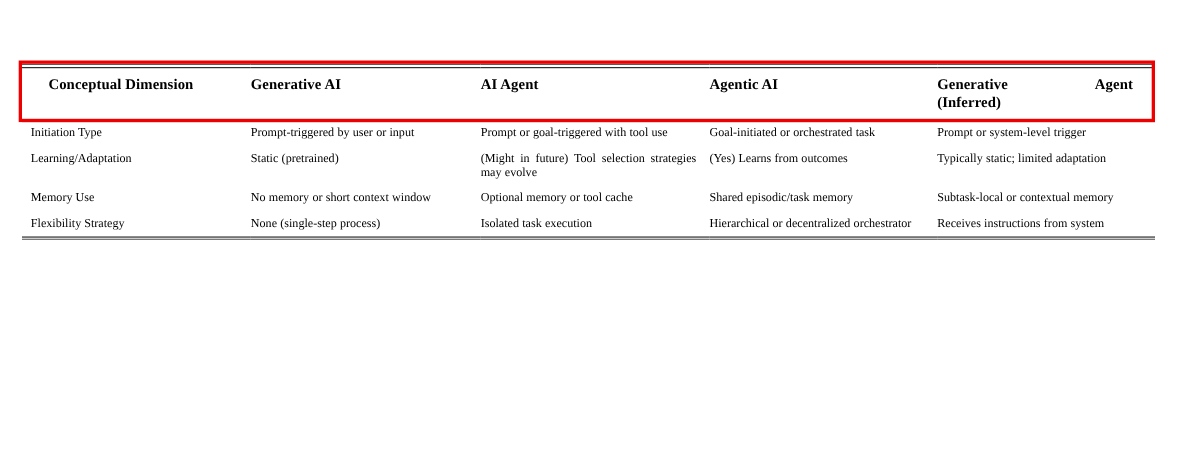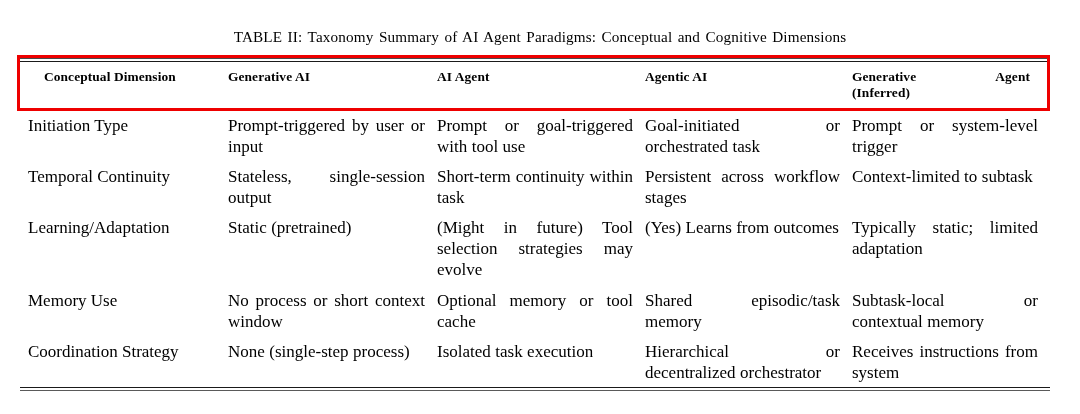--- a/index.html
+++ b/index.html
@@ -93,21 +93,21 @@
   thead tr.rule-mid td {
     height: 0;
     padding: 0;
     line-height: 0;
     border-bottom: 1.1px solid #1a1a1a;
   }
 
   tbody td {
     vertical-align: top;
     padding: 4.5px 12px 4.5px 0;
-    font-size: 17px;
+    font-size: 11px;
     line-height: 1.24;
     hyphens: manual;
   }
   tbody td.first {
     padding-left: 8px;
     white-space: nowrap;
     text-align: left;
   }
   tbody td.just {
     text-align: justify;
@@ -136,21 +136,20 @@
     box-sizing: border-box;
     pointer-events: none;
     z-index: 5;
   }
 </style>
 </head>
 <body>
 
 <div id="page">
 
-  <div class="table-caption">TABLE II: Taxonomy Summary of AI Agent Paradigms: Conceptual and Cognitive Dimensions</div>
 
   <div class="table-wrap">
     <table class="taxonomy">
       <colgroup>
         <col class="c1">
           <col class="c2">
           <col class="c3">
           <col class="c4">
           <col class="c5">
       </colgroup>
@@ -181,42 +180,35 @@
 
       <tbody>
         <tr>
           <td class="first">Initiation Type</td>
           <td class="just">Prompt-triggered by user or input</td>
           <td class="just">Prompt or goal-triggered with tool use</td>
           <td class="just">Goal-initiated or orchestrated task</td>
           <td class="just">Prompt or system-level trigger</td>
         </tr>
         <tr>
-          <td class="first">Temporal Continuity</td>
-          <td class="just">Stateless, single-session output</td>
-          <td class="just">Short-term continuity within task</td>
-          <td class="just">Persistent across workflow stages</td>
-          <td class="just">Context-limited to subtask</td>
-        </tr>
-        <tr>
           <td class="first">Learning/Adaptation</td>
           <td class="just">Static (pretrained)</td>
           <td class="just">(Might in future) Tool selection strategies may evolve</td>
           <td class="just">(Yes) Learns from outcomes</td>
           <td class="just">Typically static; limited adaptation</td>
         </tr>
         <tr>
           <td class="first">Memory Use</td>
-          <td class="just">No process or short context window</td>
+          <td class="just">No memory or short context window</td>
           <td class="just">Optional memory or tool cache</td>
           <td class="just">Shared episodic/task memory</td>
           <td class="just">Subtask-local or contextual memory</td>
         </tr>
         <tr>
-          <td class="first">Coordination Strategy</td>
+          <td class="first">Flexibility Strategy</td>
           <td class="just">None (single-step process)</td>
           <td class="just">Isolated task execution</td>
           <td class="just">Hierarchical or decentralized orchestrator</td>
           <td class="just">Receives instructions from system</td>
         </tr>
 
         <tr class="rule-bottom">
           <td colspan="5">
               <div></div>
             </td>

